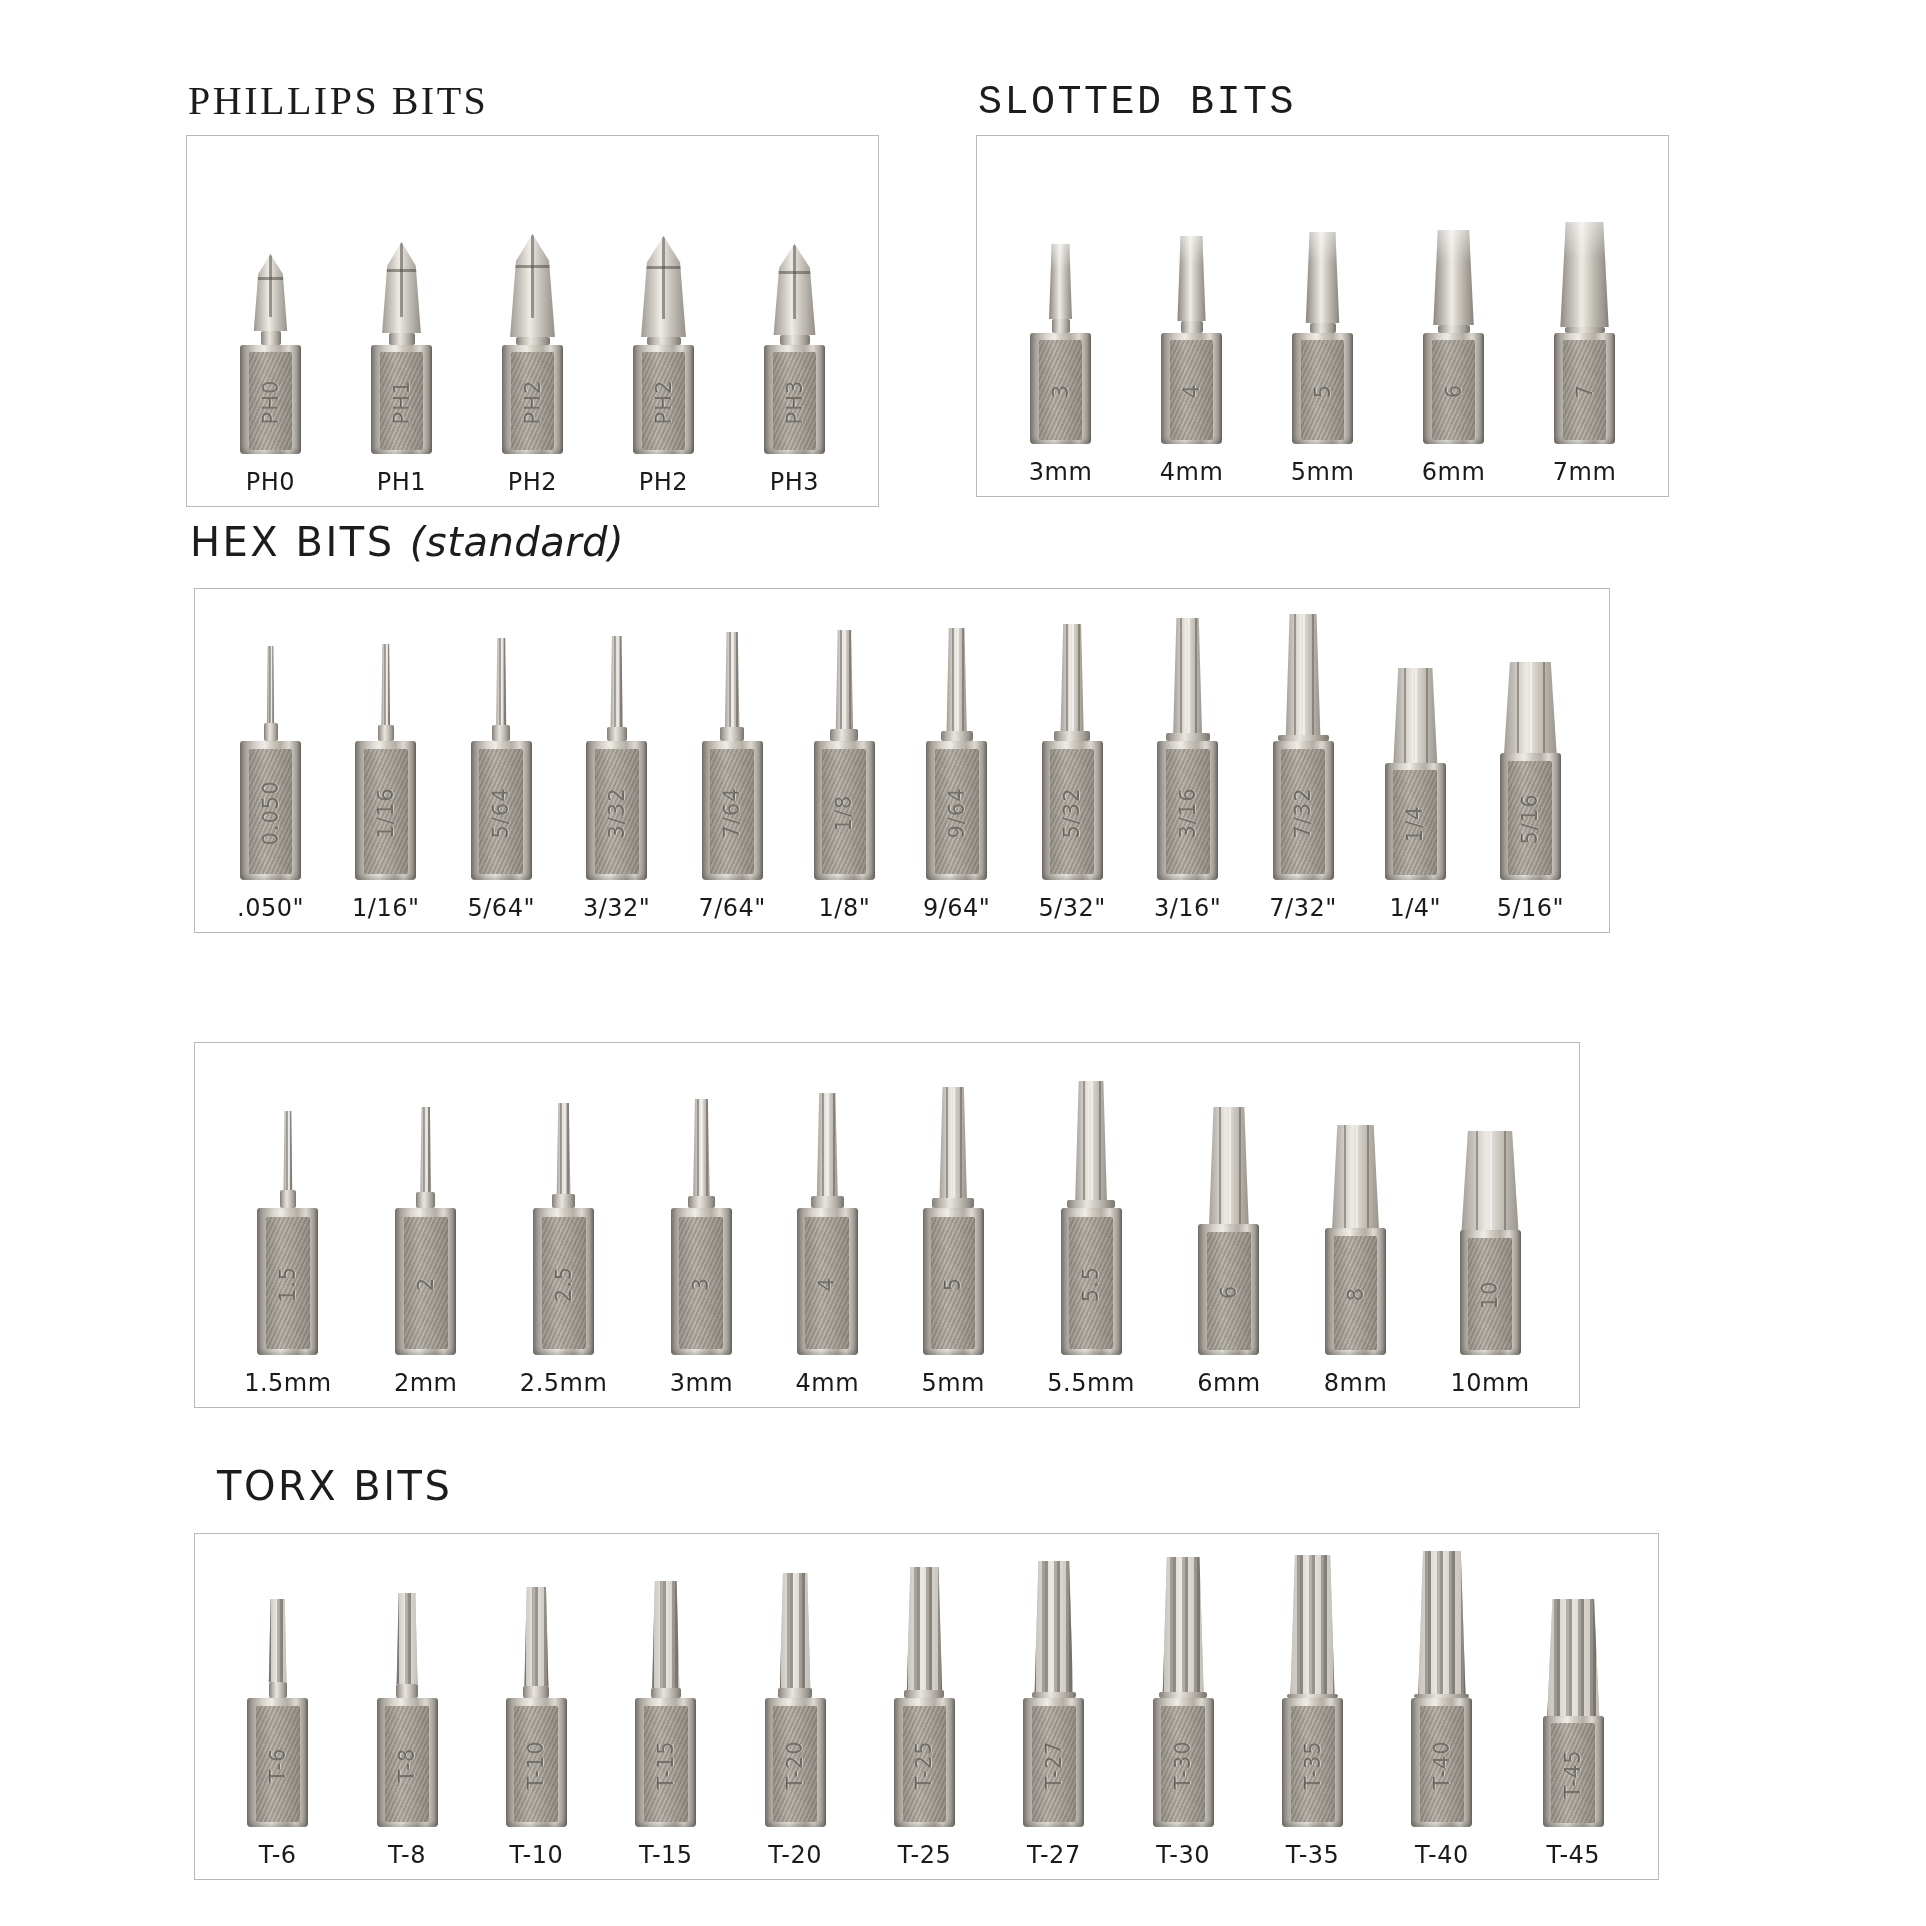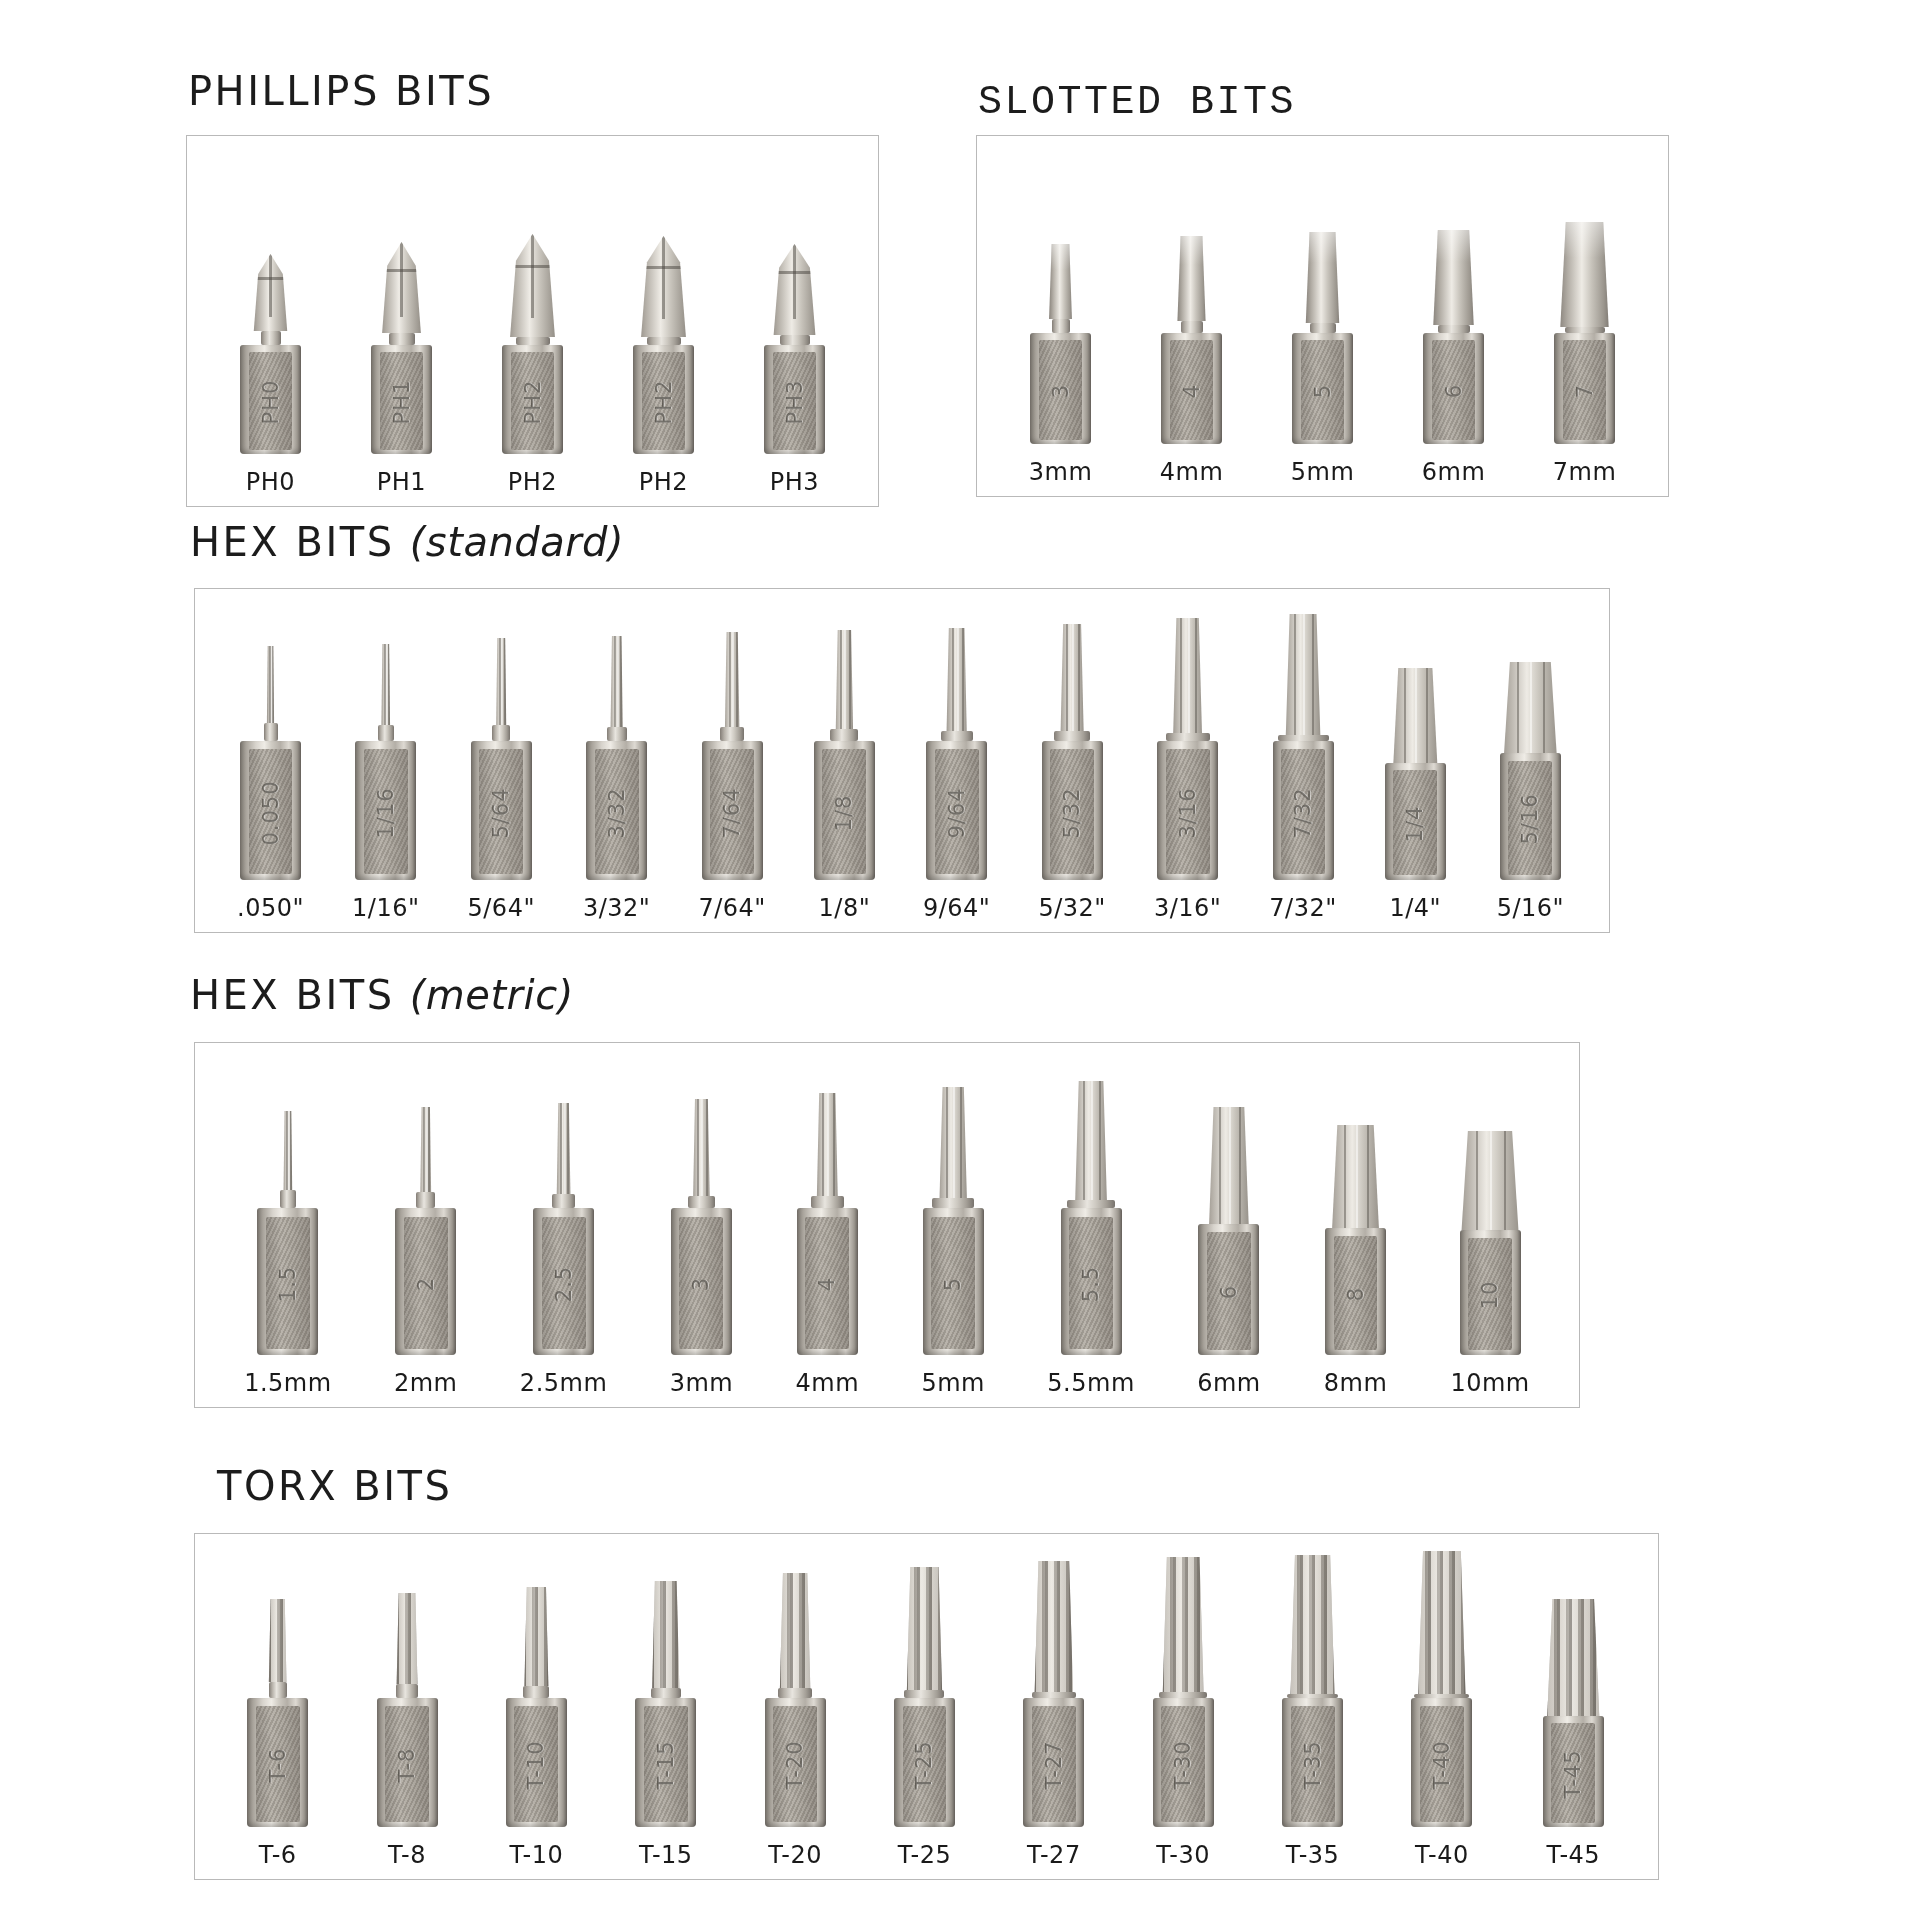--- a/index.html
+++ b/index.html
@@ -211,21 +211,21 @@
   .tip.phillips .cross2 {
     left: 14%; right: 14%; top: 30%;
     height: 3px;
   }
 </style>
 </head>
 <body>
 
 <div class="page">
 
-  <div class="group-head section-title" id="h-phillips" style="left: 188px; top: 68px; position: absolute;">
+  <div class="group-head section-title" id="h-phillips" style="left: 188px; top: 77px; position: absolute; font-family: Liberation Serif, serif;">
     <span>PHILLIPS BITS</span>
   </div>
   <div class="group-box" id="box-phillips" style="left: 186px; top: 135px; width: 693px; height: 372px; position: absolute;">
     <div class="bits-row" id="row-phillips">
         <div class="bit-cell">
           <div class="bit">
             <div class="tip phillips" style="width: 44px; height: 77px;">
               <span class="cross1"></span>
               <span class="cross2"></span>
             </div>
@@ -527,24 +527,20 @@
             </div>
             <div class="shank" style="height: 127px;">
               <span class="stamp">5/16</span>
             </div>
           </div>
           <div class="bit-label">5/16"</div>
         </div>
       </div>
   </div>
 
-  <div class="group-head section-title" id="h-hexmet" style="left: 190px; top: 972px; position: absolute;">
-    <span>HEX BITS</span>
-    <span class="qual">(metric)</span>
-  </div>
   <div class="group-box" id="box-hexmet" style="left: 194px; top: 1042px; width: 1386px; height: 366px; position: absolute;">
     <div class="bits-row" id="row-hexmet">
         <div class="bit-cell">
           <div class="bit">
             <div class="tip hex" style="width: 12px; height: 79px;">
               <span class="flute f1"></span>
               <span class="flute f2"></span>
               <span class="flute f3"></span>
             </div>
             <div class="neck" style="width: 16px; height: 18px;"></div>

